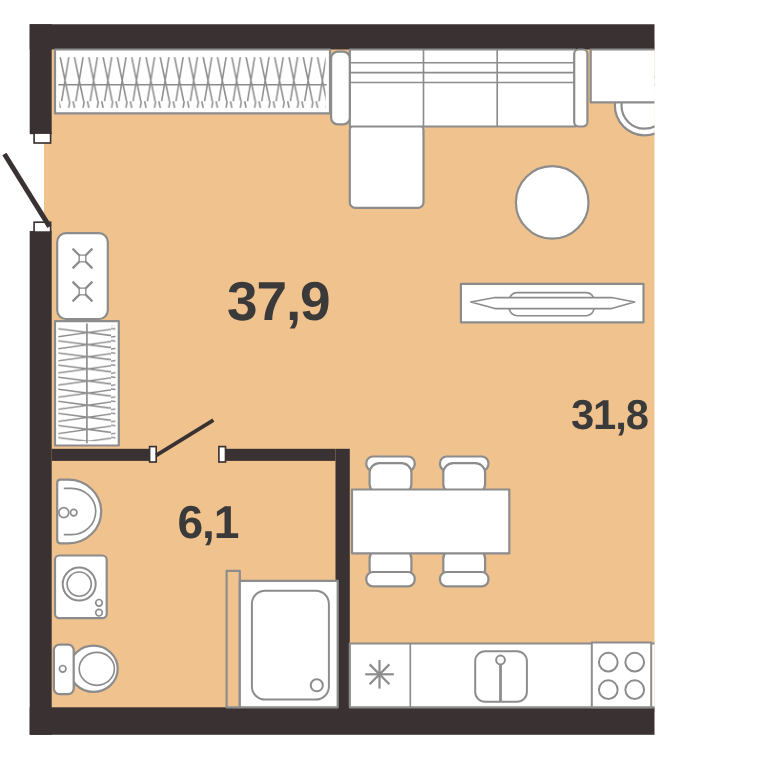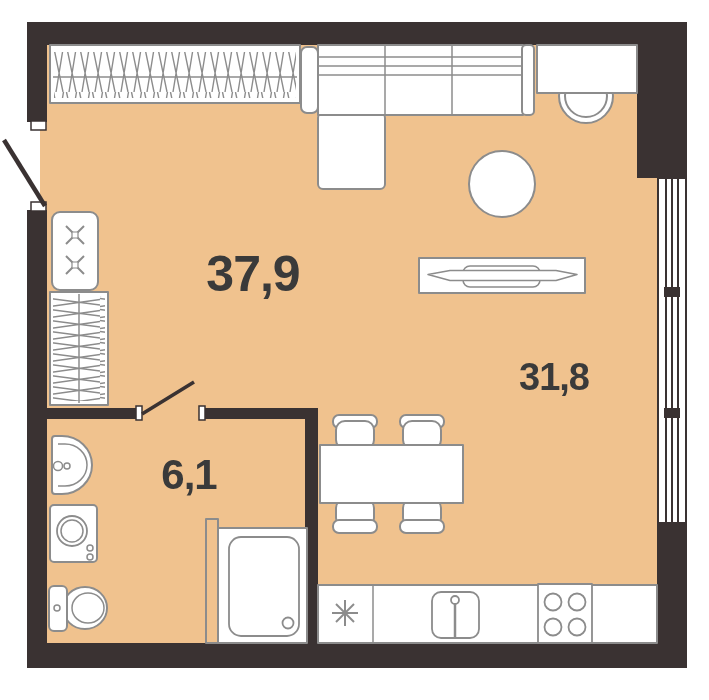--- a/index.html
+++ b/index.html
@@ -1,16 +1,16 @@
 <!DOCTYPE html>
 <html><head>
 <meta charset="utf-8">
 <style>
   html,body{margin:0;padding:0;background:#ffffff;}
-  .canvas{position:relative;width:709px;height:700px;background:#ffffff;
+  .canvas{position:relative;width:595px;height:700px;background:#ffffff;
           font-family:"Liberation Sans",sans-serif;overflow:hidden;}
   .canvas svg{position:absolute;left:0;top:0;}
   .nofill{fill:none;}
   .area-label{font-weight:bold;letter-spacing:-1px;}
 </style>
 </head>
 <body>
 
 <div class="canvas">
 <svg width="709" height="700" viewBox="0 0 709 700">

